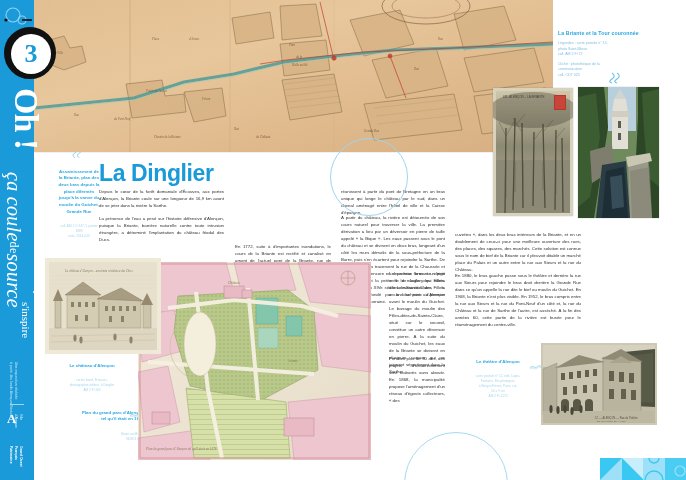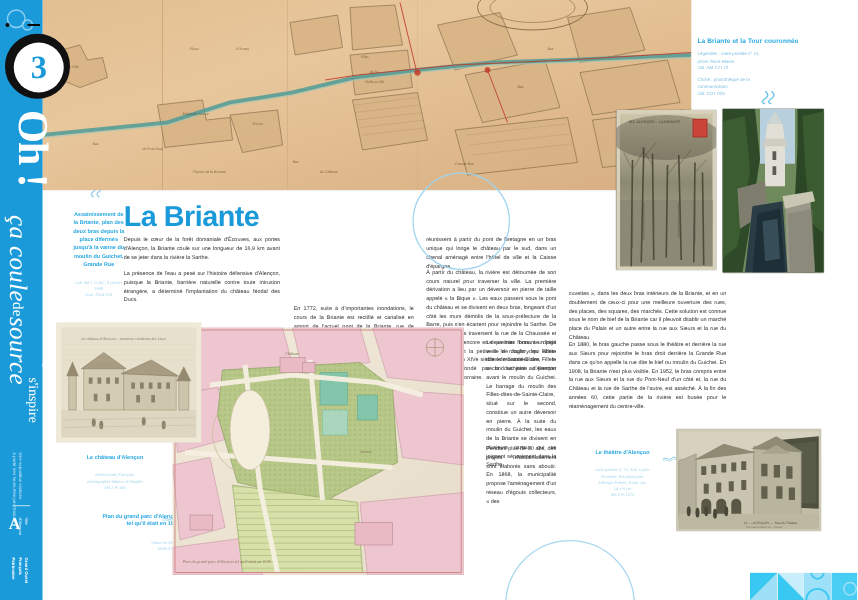--- a/index.html
+++ b/index.html
@@ -412,21 +412,21 @@
       <path d="M52 84 L72 80 L74 131 L54 131 Z" fill="#7d7b6c" opacity="0.45"></path>
 
       <path d="M24 78 L48 74 L52 131 L18 131 Z" fill="#2a3c44"></path>
       <path d="M28 84 L46 80 L50 131 L24 131 Z" fill="#1d2e36"></path>
       <path d="M32 90 L44 88 L46 120 L34 122 Z" fill="#4a6270" opacity="0.6"></path>
 
       <path d="M48 70 L72 66 L74 74 L50 80 Z" fill="#c9c6b4"></path>
     </svg>
   </div>
 
-  <div class="title">La Briante</div>
+  <div class="title">La Dinglier</div>
 
   <div class="col c1">Depuis le cœur de la forêt domaniale d'Écouves, aux portes d'Alençon, la Briante coule sur une longueur de 16,9 km avant de se jeter dans la rivière la Sarthe.</div>
   <div class="col c1b">La présence de l'eau a pesé sur l'histoire défensive d'Alençon, puisque la Briante, barrière naturelle contre toute intrusion étrangère, a déterminé l'implantation du château féodal des Ducs.</div>
   <div class="col c2">En 1772, suite à d'importantes inondations, le cours de la Briante est rectifié et canalisé en amont de l'actuel pont de la Briante, rue de Bretagne, derrière les terrains appartenant au collège des Jésuites. Les eaux de la Briante se</div>
   <div class="col c3">réunissent à partir du pont de Bretagne en un bras unique qui longe le château par le sud, dans un chenal aménagé entre l'hôtel de ville et la Caisse d'épargne.</div>
   <div class="col c3b">À partir du château, la rivière est détournée de son cours naturel pour traverser la ville. La première dérivation a lieu par un déversoir en pierre de taille appelé « la Bique ». Les eaux passent sous le pont du château et se divisent en deux bras, longeant d'un côté les murs démolis de la sous-préfecture de la Barre, puis s'en écartent pour rejoindre la Sarthe. De l'autre côté elles traversent la rue de la Chaussée et se subdivisent encore en deux bras formant un petit delta, enserrant la petite île de Jaglory qui abrite depuis la fin du XIVe siècle le monastère des Filles-Sainte-Claire fondé par la duchesse d'Alençon Marguerite de Lorraine.</div>
   <div class="col c3c">Le premier bras se dirige vers le moulin des Filles-dites-de-Sainte-Claire, le second se joint au premier avant le moulin du Guichet. Le barrage du moulin des Filles-dites-de-Sainte-Claire, situé sur le second, constitue un autre déversoir en pierre. À la suite du moulin du Guichet, les eaux de la Briante se divisent en plusieurs canaux qui se joignent séparément dans la Sarthe.</div>
   <div class="col c3d">Pendant plus de 30 ans, des projets d'assainissement sont élaborés sans aboutir. En 1868, la municipalité propose l'aménagement d'un réseau d'égouts collecteurs, « des</div>
   <div class="col c4">cuvettes », dans les deux bras intérieurs de la Briante, et en un doublement de ceux-ci pour une meilleure ouverture des rues, des places, des squares, des marchés. Cette solution est connue sous le nom de bief de la Briante car il pleuvoit ditablir un marché place du Palais et un autre entre la rue aux Sieurs et la rue du Château.</div>
   <div class="col c4b">En 1880, le bras gauche passe sous le théâtre et derrière la rue aux Sieurs pour rejoindre le bras droit derrière la Grande Rue dans ce qu'on appelle la rue dite le bief ou moulin du Guichet. En 1908, la Briante n'est plus visible. En 1952, le bras compris entre la rue aux Sieurs et la rue du Pont-Neuf d'un côté et, la rue du Château et la rue de Sarthe de l'autre, est asséché. À la fin des années 60, cette partie de la rivière est busée pour le réaménagement du centre-ville.</div>

